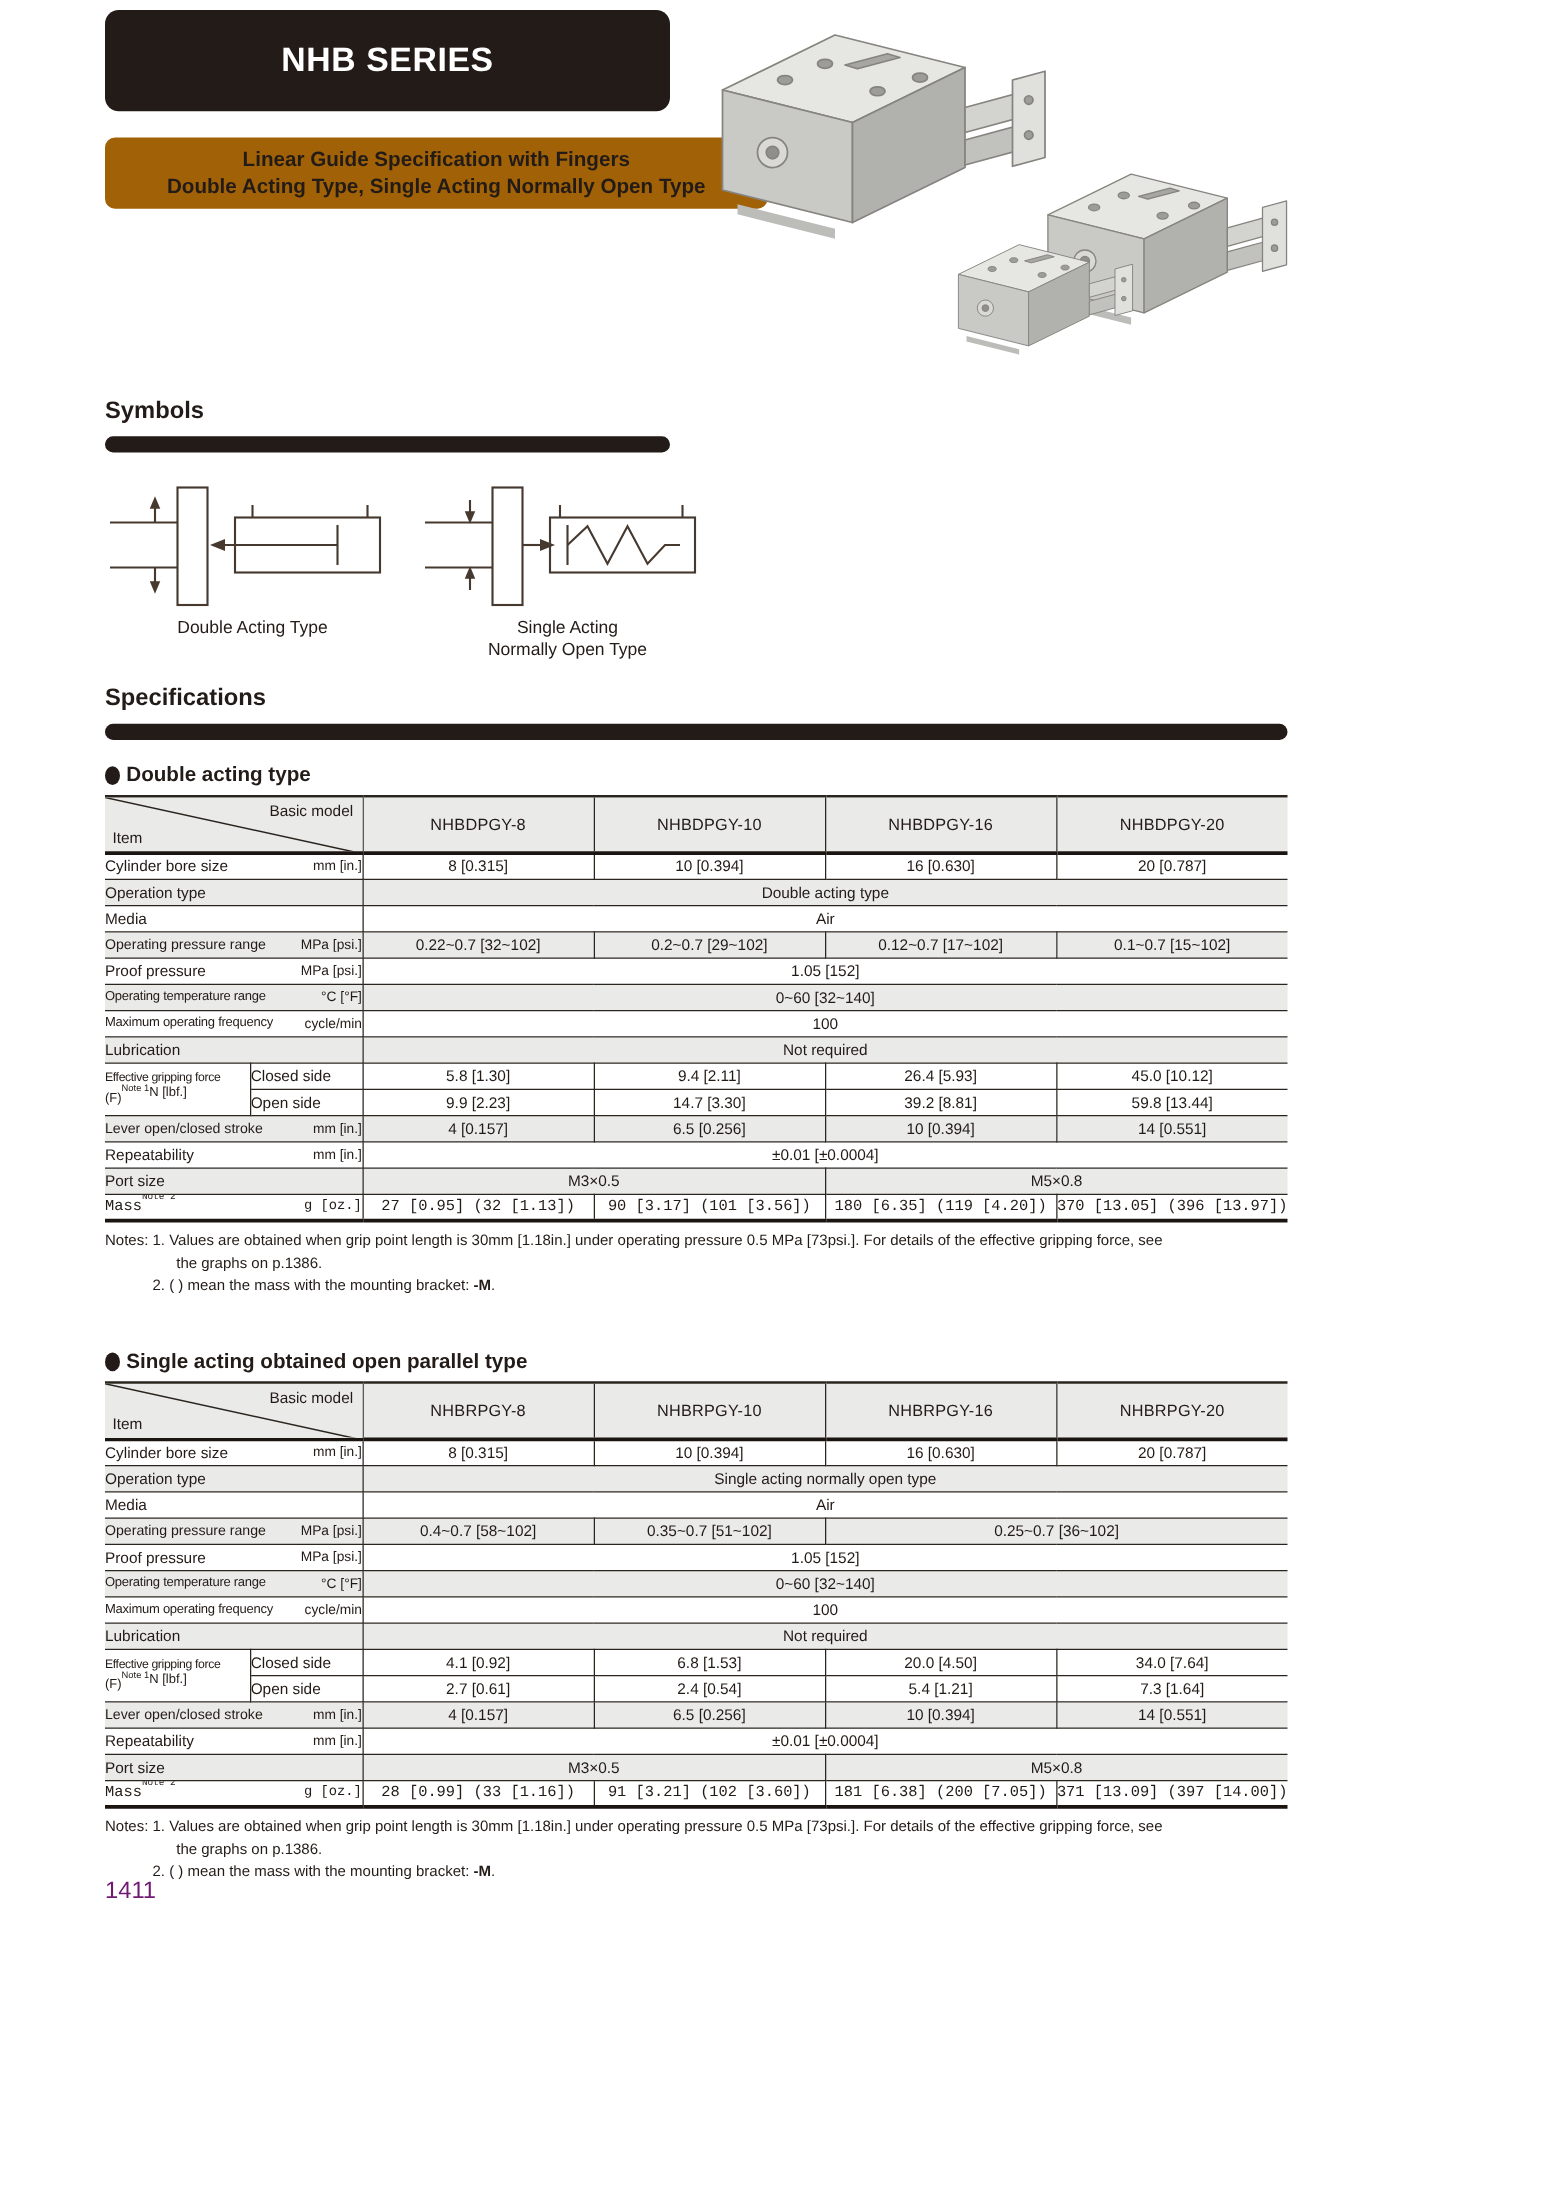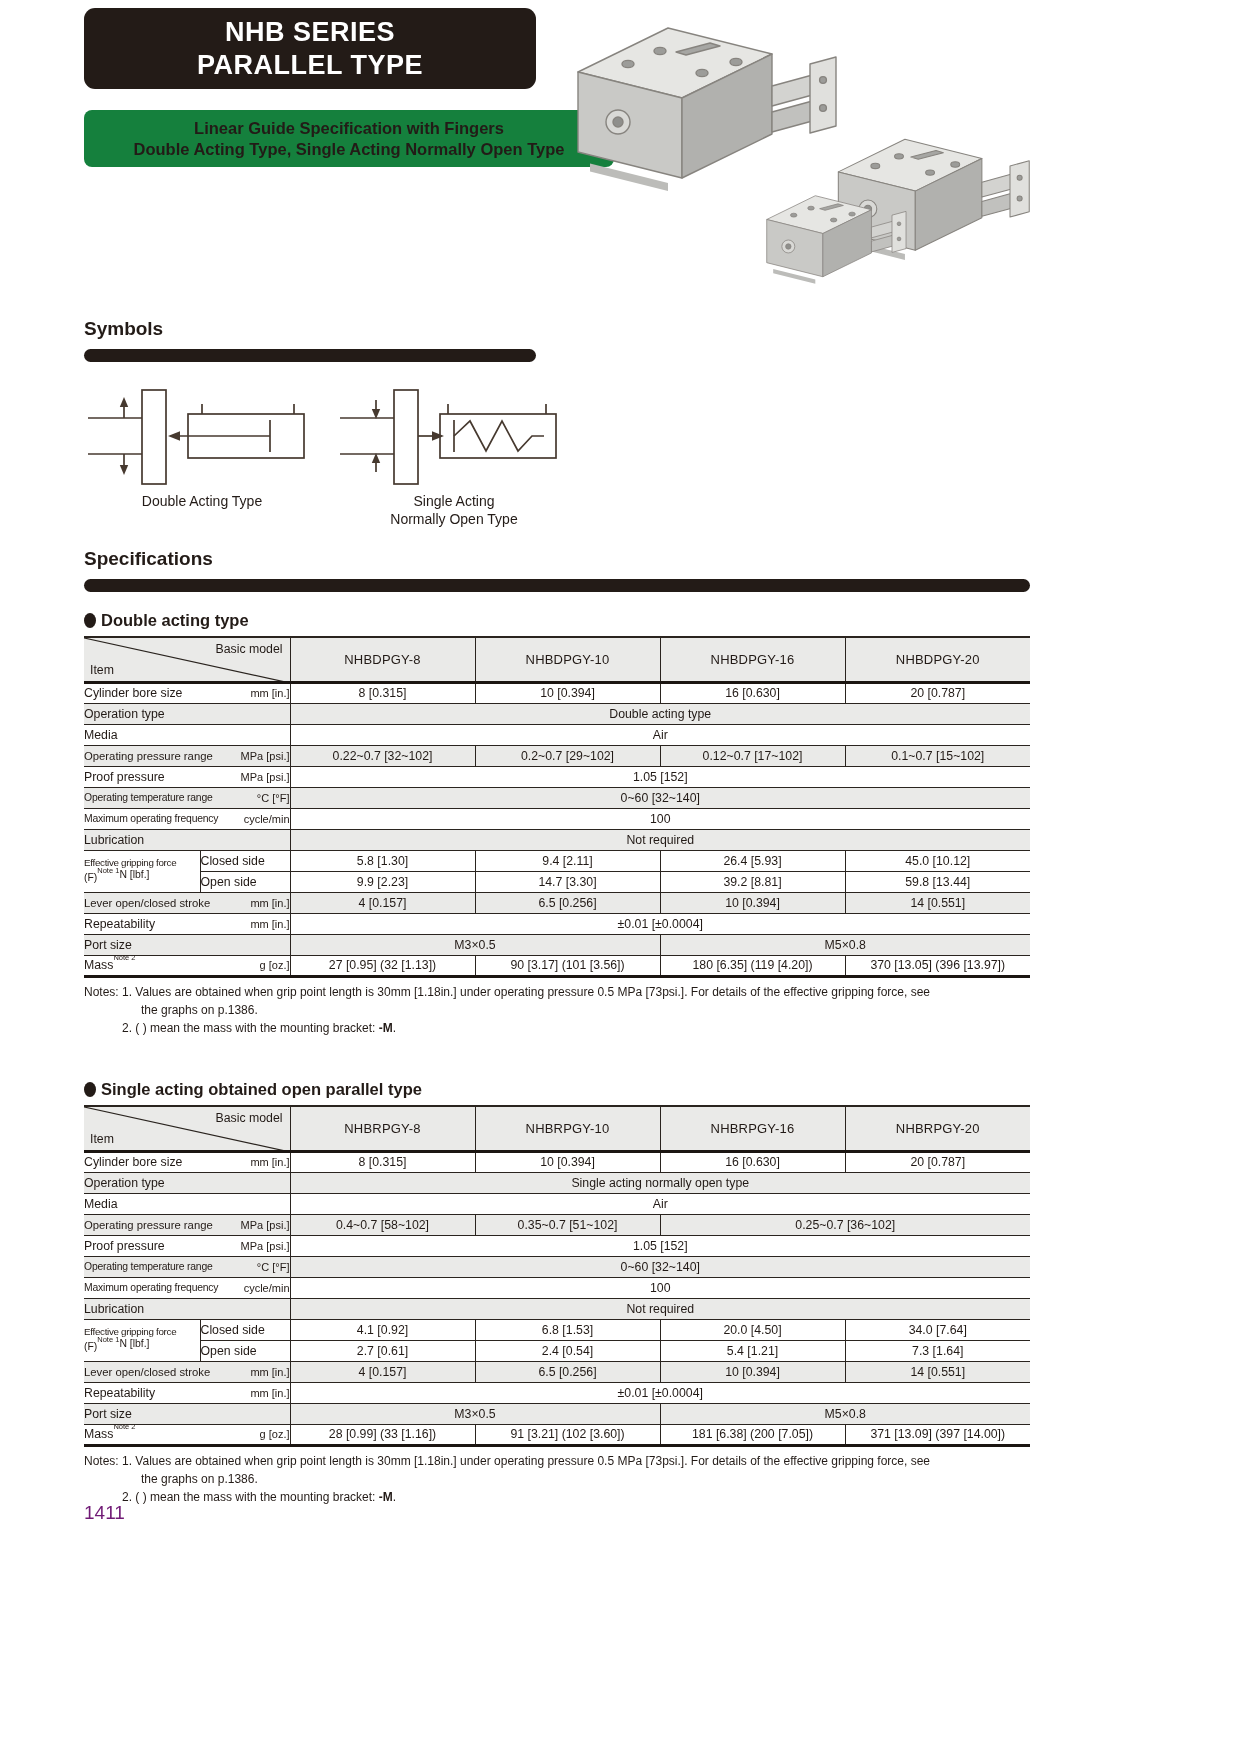--- a/index.html
+++ b/index.html
@@ -5,21 +5,21 @@
   html,body{margin:0;padding:0;background:#ffffff;}
   .page{position:relative;width:1240px;height:1754px;background:#ffffff;
         font-family:"Liberation Sans",sans-serif;color:#221a16;overflow:hidden;}
 
   
   .title-box{position:absolute;left:84px;top:8px;width:452px;height:81px;
     background:#231b17;border-radius:11px;color:#ffffff;font-weight:bold;
     font-size:27px;line-height:33px;letter-spacing:.5px;text-align:center;
     display:flex;flex-direction:column;justify-content:center;}
   .subtitle-box{position:absolute;left:84px;top:110px;width:530px;height:57px;
-    background:#15803d;border-radius:8px;font-weight:bold;font-size:16.5px;
+    background:#a16207;border-radius:8px;font-weight:bold;font-size:16.5px;
     line-height:21px;text-align:center;display:flex;flex-direction:column;
     justify-content:center;color:#231b17;}
 
   .products{position:absolute;left:545px;top:8px;}
 
   
   .sec{position:absolute;left:84px;width:946px;}
   .sec-h{margin:0;font-size:19px;font-weight:bold;color:#231b17;}
   .bar{height:13px;background:#231b17;border-radius:7px;margin-top:9px;}
   .bar.half{width:452px;}
@@ -41,21 +41,21 @@
 
   
   table.spec{border-collapse:collapse;width:946px;table-layout:fixed;}
   .spec td,.spec th{border:1px solid #2a241f;height:21px;padding:0;
     box-sizing:border-box;font-weight:normal;overflow:hidden;white-space:nowrap;
     background:#ffffff;}
   .spec tr>*:first-child{border-left:0;}
   .spec tr>*:last-child{border-right:0;}
   .spec tr.head>*{border-top:2px solid #2a241f;border-bottom:3px solid #1b1511;
     height:45px;background:#eaeae8;}
-  .spec tr.last>*{border-bottom:3px solid #1b1511;}
+  .spec tr.last>*{border-bottom:3px solid #1b1511;font-family:Liberation Mono, monospace;}
   .spec tr.sh>*{background:#eaeae8;}
   .mdl{font-size:13px;font-weight:bold;text-align:center;letter-spacing:.2px;}
   .v{text-align:center;font-size:12.3px;}
   .lbl{text-align:left;padding:0 5px;font-size:12.3px;}
   .lw{display:flex;justify-content:space-between;align-items:center;}
   .lu{font-size:11px;}
   .c1 .lt{font-size:11.3px;}
   .c2 .lt{font-size:10.4px;letter-spacing:-.2px;}
   .sub{text-align:left;padding:0 4px;font-size:12.3px;}
   .gf{padding:2px 4px;}
@@ -71,21 +71,20 @@
 
   .pageno{position:absolute;left:84px;top:1502px;font-size:19px;color:#701a75;}
 </style>
 </head>
 <body>
 
 <div class="page">
 
   <div class="title-box">
     <div>NHB SERIES</div>
-    <div>PARALLEL TYPE</div>
   </div>
   <div class="subtitle-box">
     <div>Linear Guide Specification with Fingers</div>
     <div>Double Acting Type, Single Acting Normally Open Type</div>
   </div>
 
   <svg class="products" width="610" height="300" viewBox="0 0 610 300">
     <defs>
       <g id="grp" stroke="#87847f" stroke-width="1.4" stroke-linejoin="round">
         <polygon points="18,62 108,18 212,44 122,88" fill="#e6e6e3"></polygon>

